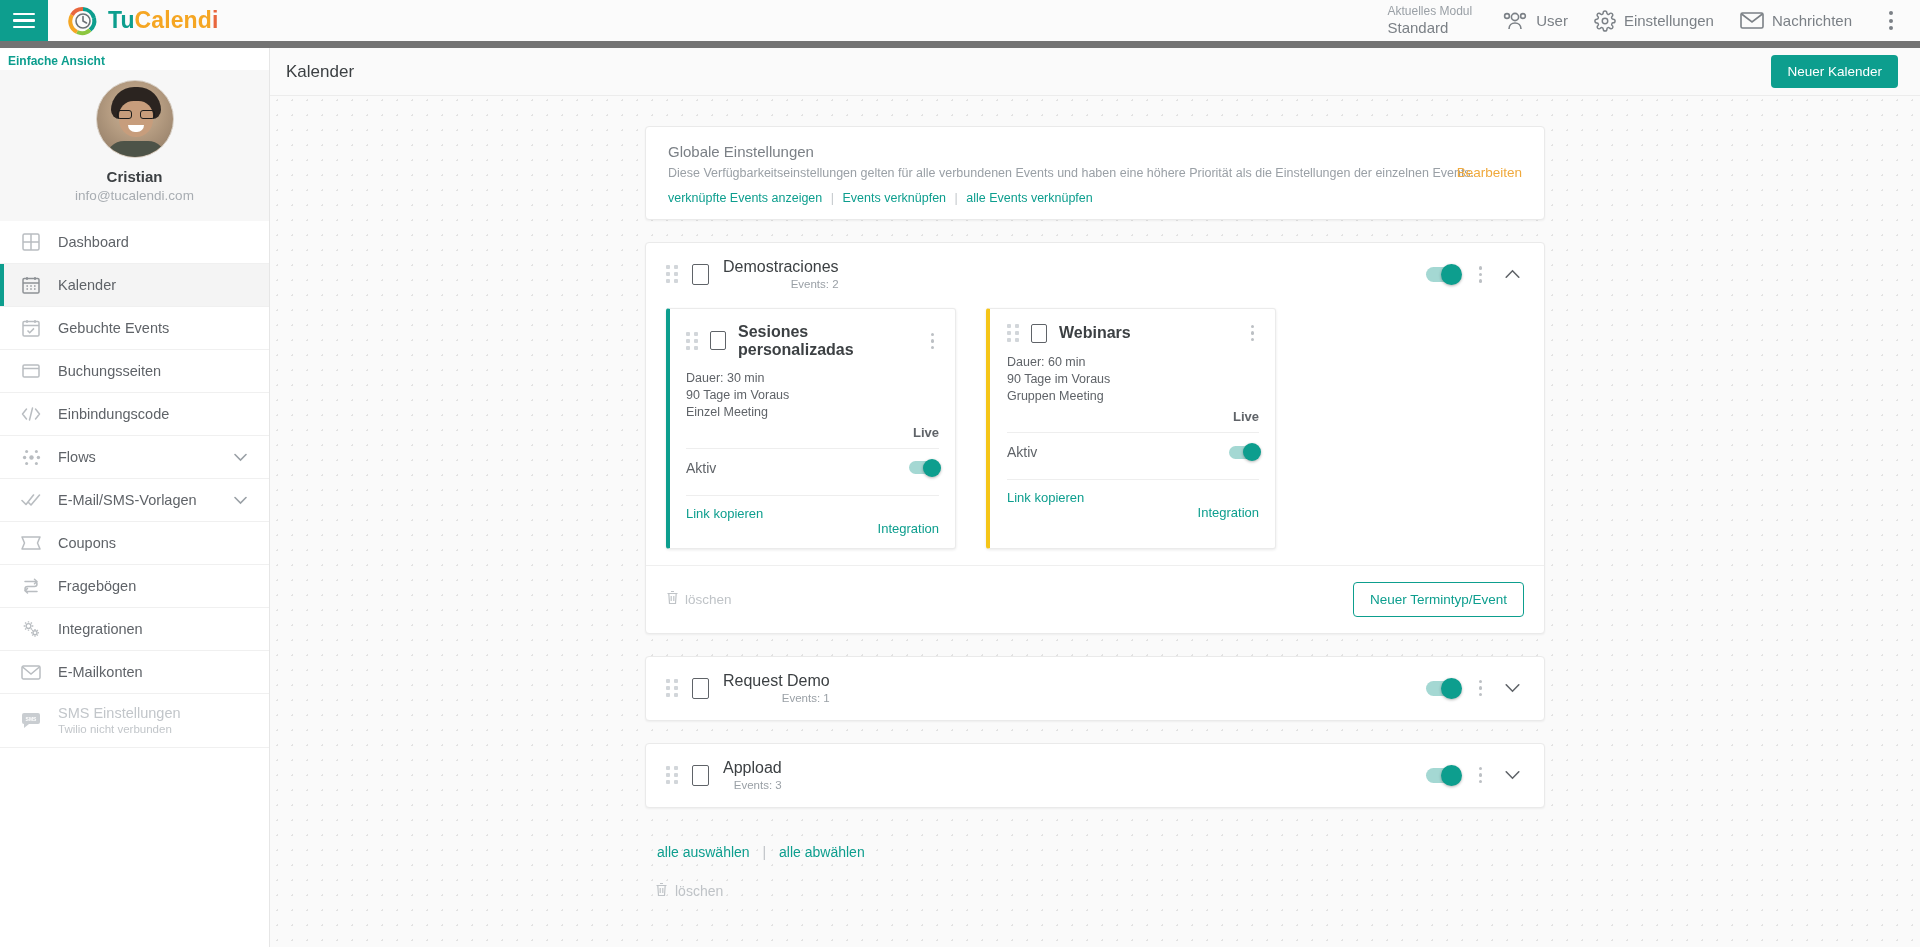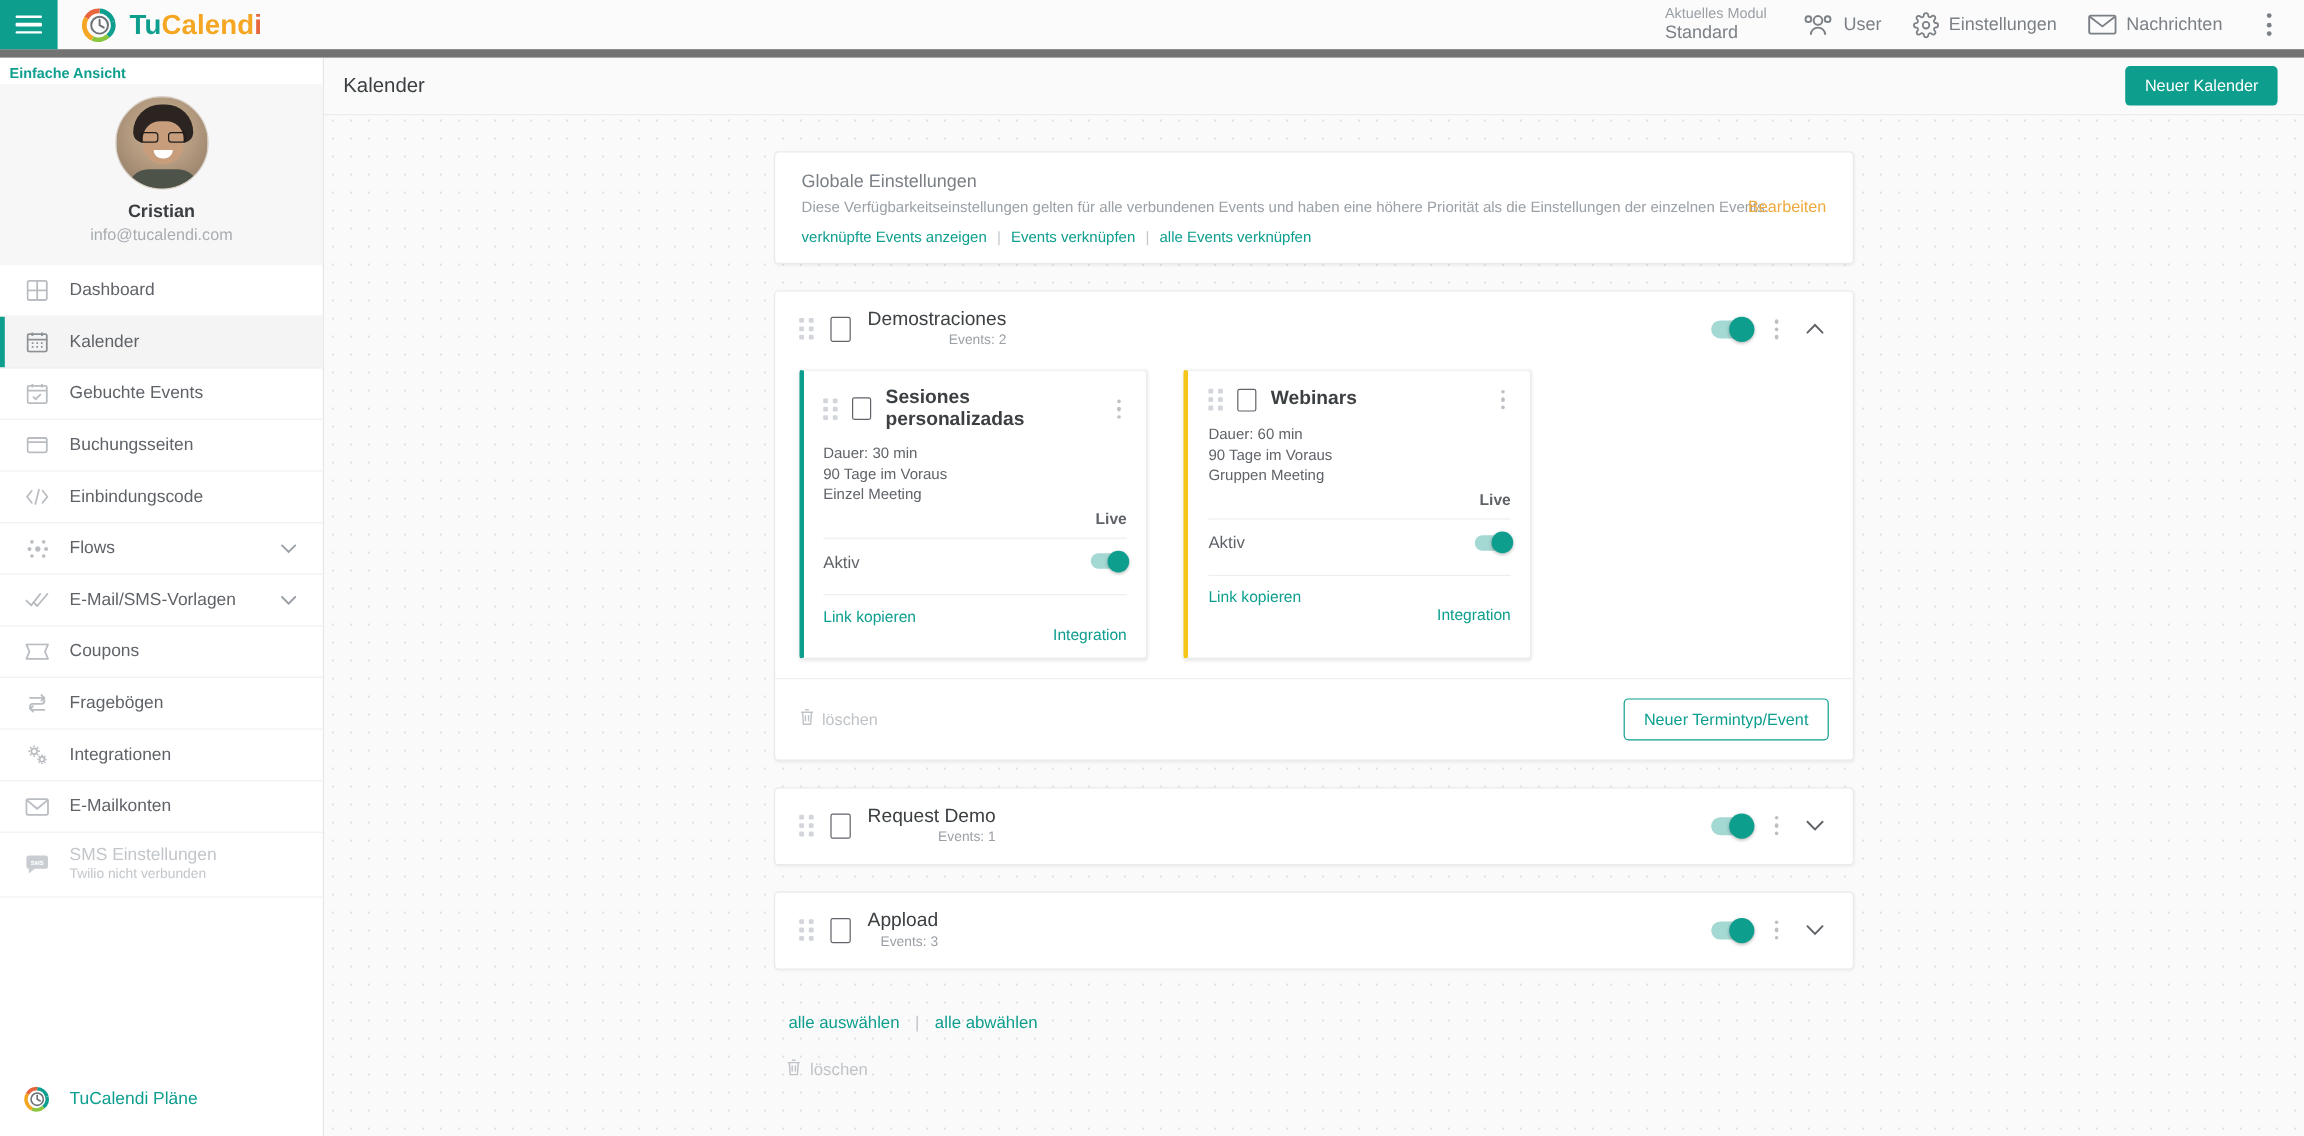--- a/index.html
+++ b/index.html
@@ -381,34 +381,20 @@
               <text x="10" y="8.5" font-size="5" fill="#ffffff" text-anchor="middle" font-family="sans-serif" font-weight="bold">SMS</text>
             </svg>
         </span>
         <span class="nav-label-wrap">
           <span>SMS Einstellungen</span>
           <span class="nav-sub">Twilio nicht verbunden</span>
         </span>
       </div>
     </div>
 
-    <div class="nav-footer">
-      <span class="nav-ic">
-        <svg width="24" height="24" viewBox="0 0 30 30">
-          <path d="M15 3 A12 12 0 0 1 26 12" fill="none" stroke="#0d9e8e" stroke-width="4"></path>
-          <path d="M26 12 A12 12 0 0 1 22 24" fill="none" stroke="#0d9e8e" stroke-width="4"></path>
-          <path d="M22 24 A12 12 0 0 1 9 26" fill="none" stroke="#8cc63f" stroke-width="4"></path>
-          <path d="M9 26 A12 12 0 0 1 4 9" fill="none" stroke="#f5a623" stroke-width="4"></path>
-          <path d="M4 9 A12 12 0 0 1 15 3" fill="none" stroke="#e8663d" stroke-width="4"></path>
-          <circle cx="15" cy="15" r="7" fill="none" stroke="#6b7075" stroke-width="1.8"></circle>
-          <path d="M15 10.5 L15 15 L18.5 17" fill="none" stroke="#6b7075" stroke-width="1.8" stroke-linecap="round"></path>
-        </svg>
-      </span>
-      <span>TuCalendi Pläne</span>
-    </div>
   </div>
 
   <div class="main">
     <div class="main-header">
       <div class="page-title">Kalender</div>
       <button class="btn-primary">Neuer Kalender</button>
     </div>
 
     <div class="scroll-area">
       <div class="content">

